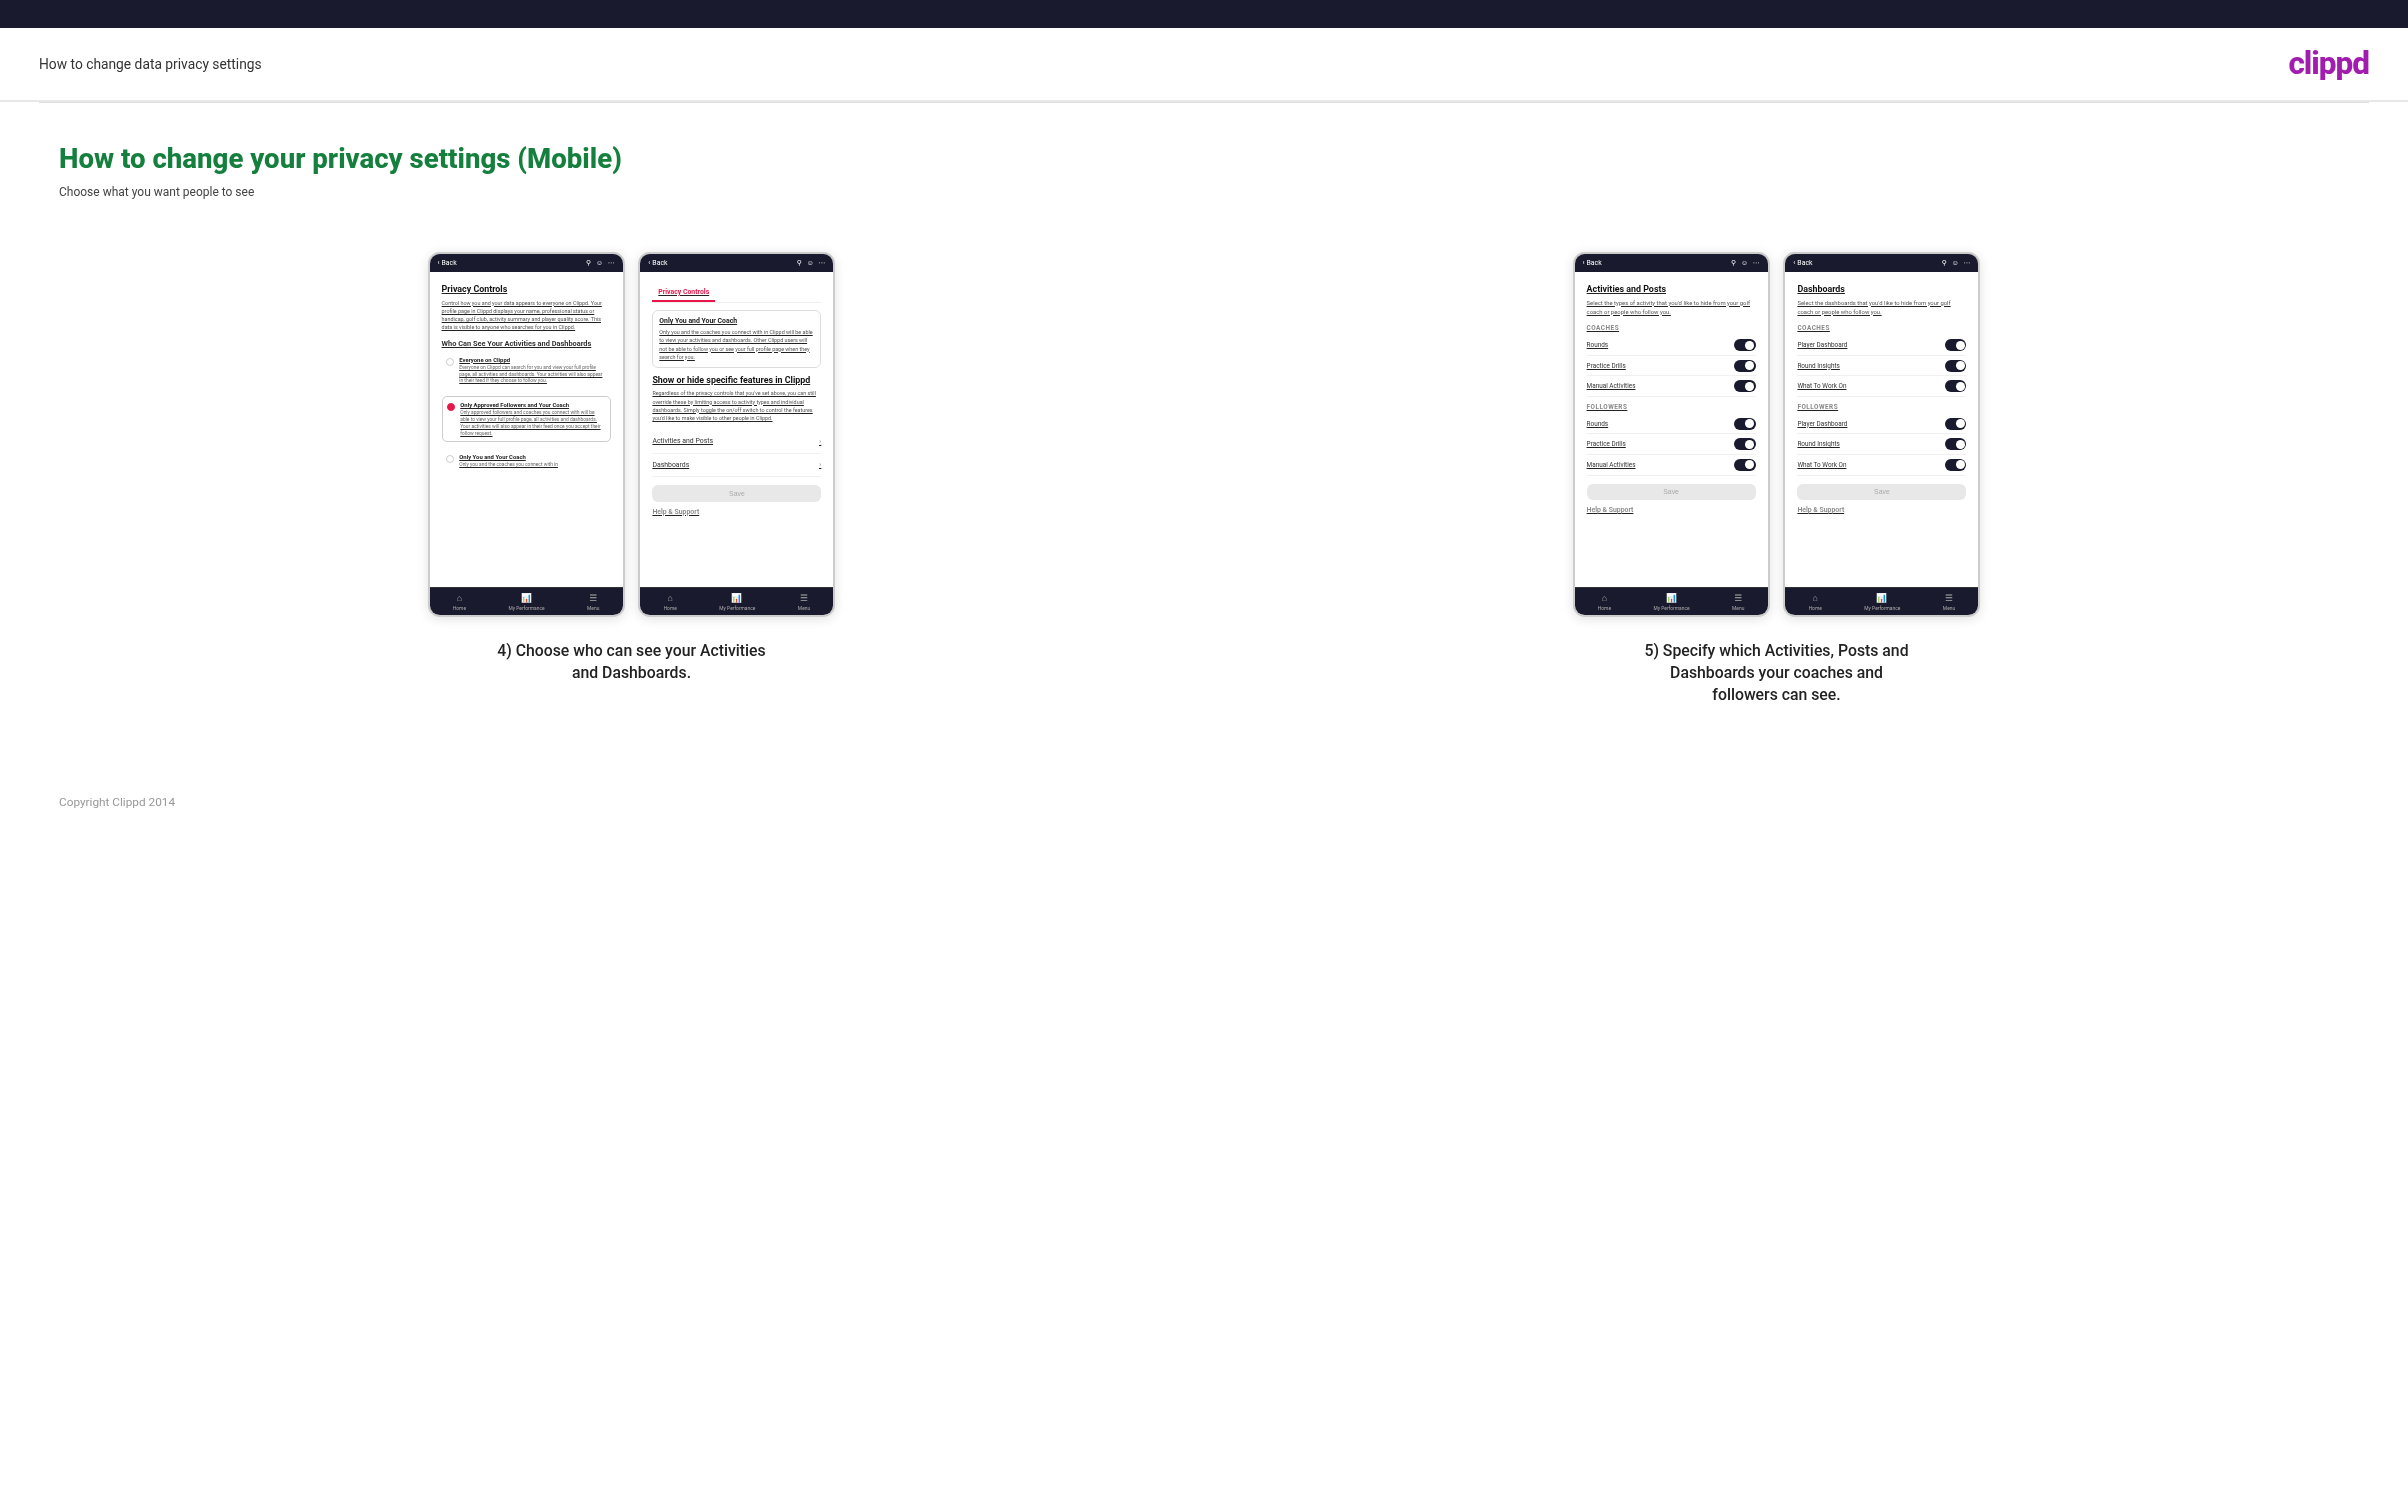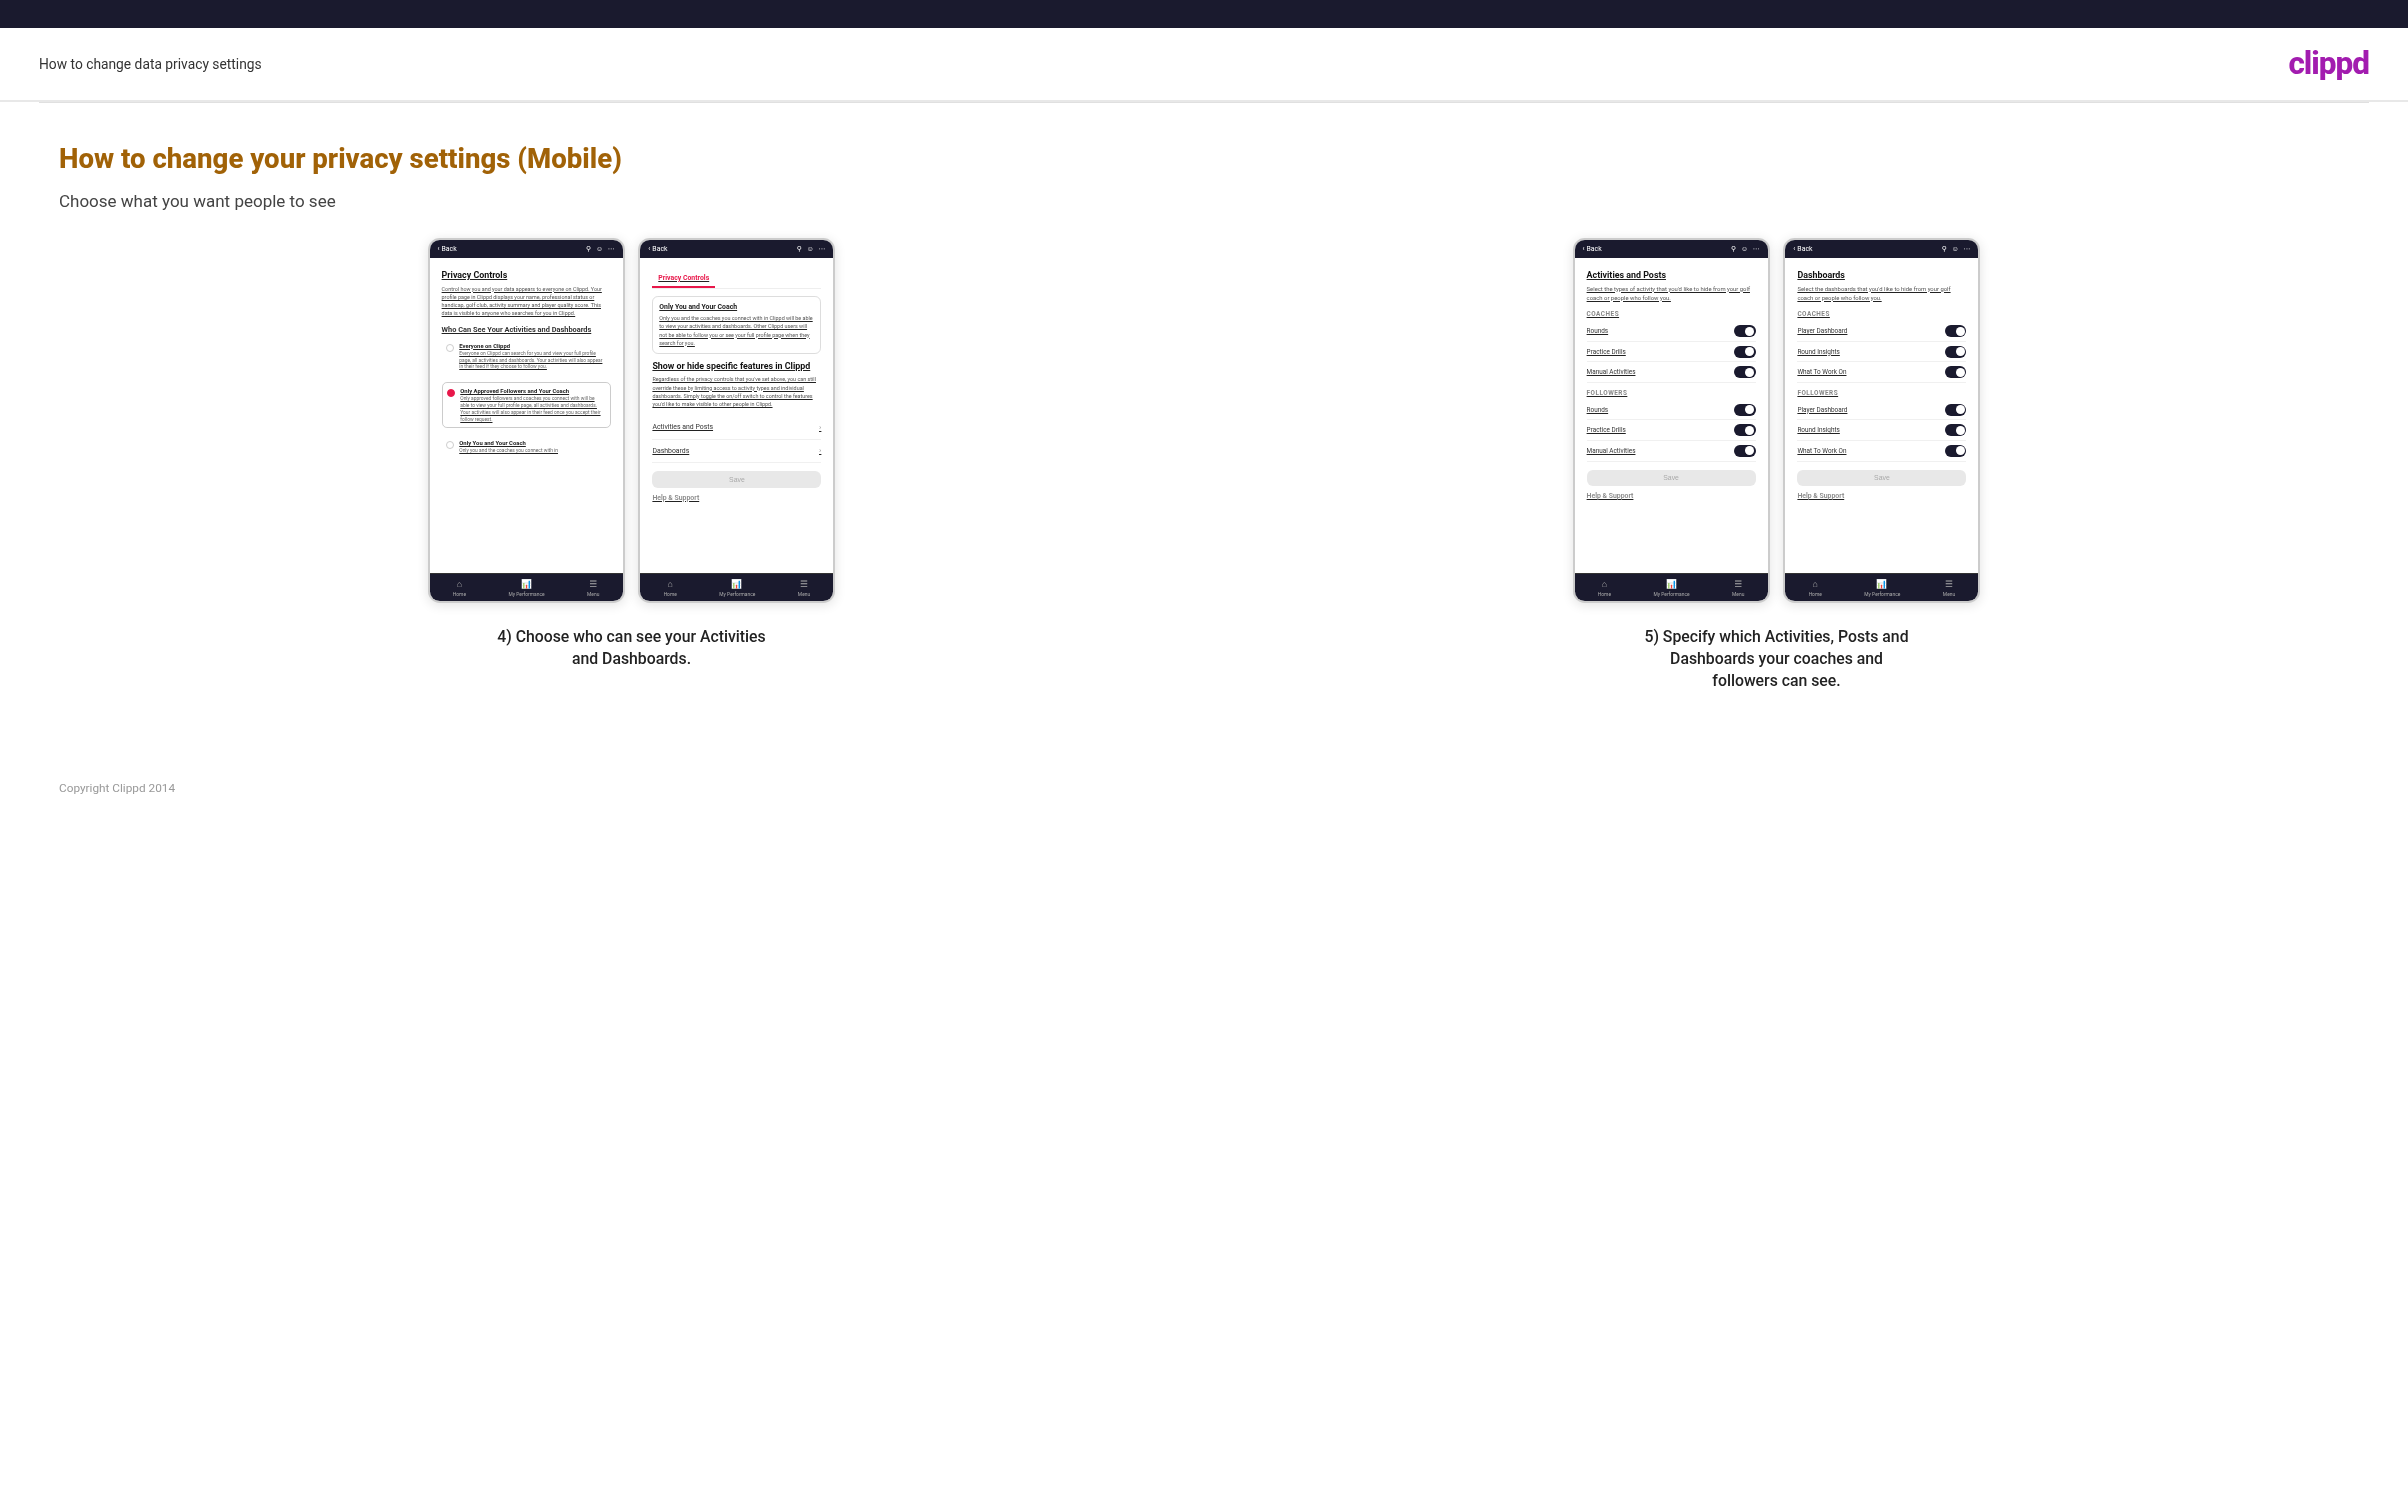--- a/index.html
+++ b/index.html
@@ -37,27 +37,27 @@
     }
     .logo span { color: #a21caf; }
 
     
     .main {
       padding: 39px 59px 59px 59px;
     }
     .page-heading {
       font-size: 27.6px;
       font-weight: 800;
-      color: #a16207;
-      margin-bottom: 16px;
+      color: #15803d;
+      margin-bottom: 10px;
     }
     .page-subheading {
-      font-size: 17px;
+      font-size: 12px;
       color: #444;
-      margin-bottom: 27px;
+      margin-bottom: 53px;
     }
 
     
     .screenshots-row {
       display: flex;
       gap: 0px;
       align-items: flex-start;
       width: 100%;
     }
 

